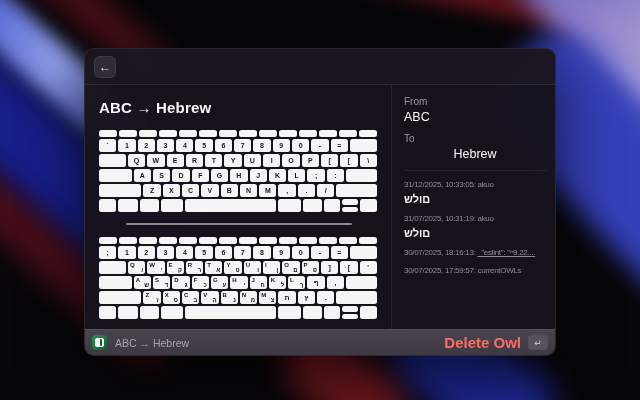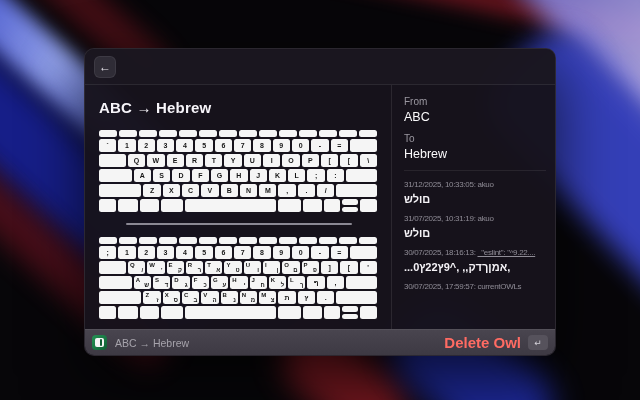--- a/index.html
+++ b/index.html
@@ -61,21 +61,21 @@
   .key .ks { position:absolute; bottom:1px; right:2px; font-size:6px; }
   .kstack { display:flex; flex-direction:column; gap:2px; flex:0 0 auto; }
   .kstack .key { height:5.5px; width:100% !important; }
   .kb-divider { width:226px; margin:11px auto 12px auto; border-top:2px solid #8b8893; border-radius:2px; }
 
   
   .side { width:164px; border-left:1px solid rgba(255,255,255,.09); padding:11px 9px 0 12px; overflow:hidden; }
   .side-top { border-bottom:1px solid rgba(255,255,255,.08); padding-bottom:9px; margin-bottom:9px; }
   .meta-label { font-size:10px; color:#9a97a0; margin-bottom:3px; }
   .meta-value { font-size:12.5px; color:#fbfafc; font-weight:400; margin-bottom:9px; }
-  .meta-value:last-child { margin-bottom:0; }
+  .meta-value:last-child { margin-bottom:0;text-align:center; }
   .entry { margin-bottom:9px; }
   .htime { font-size:8px; letter-spacing:-0.3px; color:#8f8c96; white-space:pre; overflow:hidden; margin-bottom:4px; }
   .htime .hin.ul { text-decoration:underline; }
   .hout { font-size:11px; font-weight:700; color:#f5f3f7; unicode-bidi:bidi-override; direction:ltr;
           white-space:nowrap; overflow:hidden; }
 
   
   .footer {
     position:absolute; left:0; right:0; bottom:0; height:26px;
     background:linear-gradient(180deg,#49454f,#3d3943);
@@ -400,21 +400,20 @@
           <div class="entry">
             <div class="htime"><span>31/12/2025, 10:33:05: </span><span class="hin">akuo</span></div>
             <div class="hout">שלום</div>
           </div>
           <div class="entry">
             <div class="htime"><span>31/07/2025, 10:31:19: </span><span class="hin">akuo</span></div>
             <div class="hout">שלום</div>
           </div>
           <div class="entry">
             <div class="htime"><span>30/07/2025, 18:16:13: </span><span class="hin ul">  "eslint": "^9.22....</span></div>
-            <div class="hout">...0ץ22ץ9^, ,,קדךןמא,</div>
           </div>
           <div class="entry">
             <div class="htime"><span>30/07/2025, 17:59:57: </span><span class="hin">currentOWLs</span></div>
           </div>
         </div>
     </div>
 
   </div>
 
   <div class="footer">

